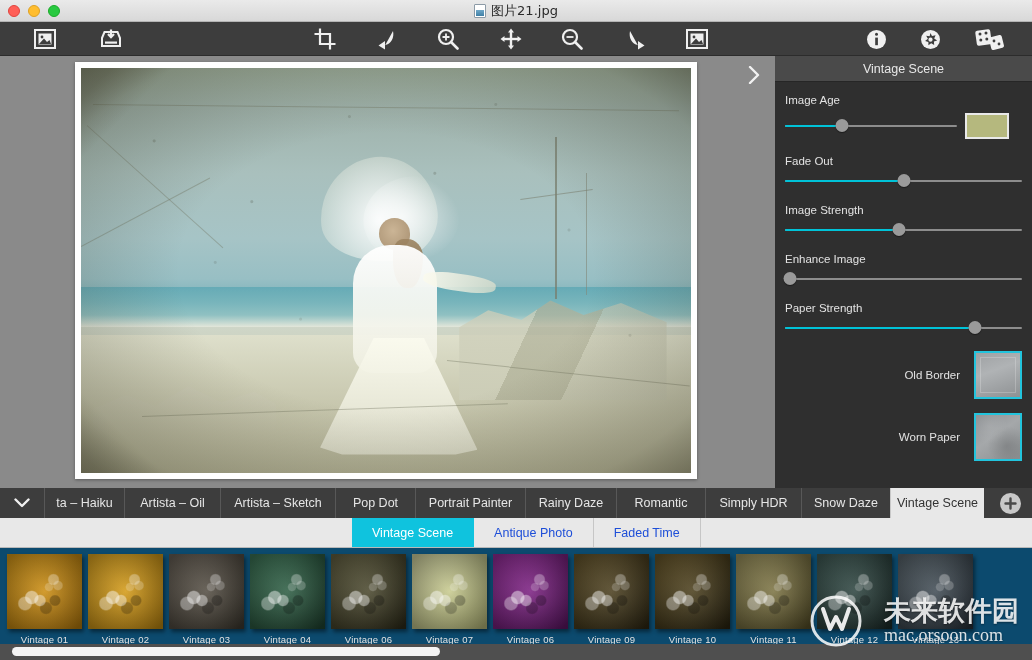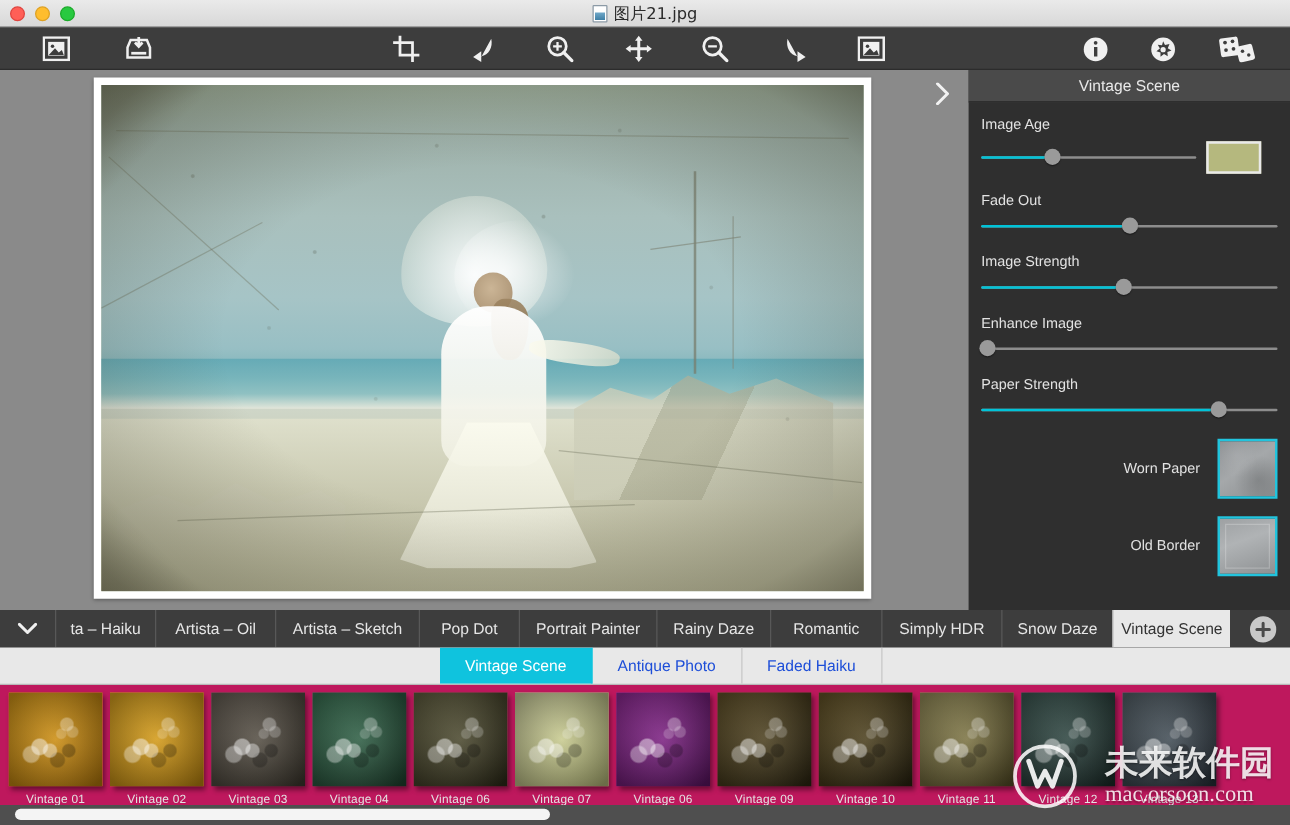--- a/index.html
+++ b/index.html
@@ -367,21 +367,21 @@
     border-right: 1px solid #c6c6c6;
     cursor: pointer;
     white-space: nowrap;
   }
   .subtab.active { background: #0fc3de; color: #fff; border-right-color: #0fc3de; }
 
   
   .strip {
     position: absolute; left: 0; top: 548px;
     width: 1032px; height: 112px;
-    background: #be185d;
+    background: #0c4a6e;
     overflow: hidden;
   }
   .strip-inner {
     position: absolute; left: 0; top: 0;
     display: flex; gap: 0;
     padding-left: 4px;
   }
   .thumb-cell {
     width: 81px;
     padding: 6px 3px 0 3px;
@@ -648,27 +648,27 @@
         <div class="slider-row">
           <div class="slider">
             <div class="track"></div>
             <div class="fill" style="width:80%"></div>
             <div class="knob" style="left:80%"></div>
           </div>
         </div>
       </div>
 
       <div class="tex-row">
+        <div class="tex-label">Old Border</div>
+        <div class="tex-thumb tex-border"></div>
+      </div>
+
+      <div class="tex-row">
         <div class="tex-label">Worn Paper</div>
         <div class="tex-thumb tex-worn"></div>
-      </div>
-
-      <div class="tex-row">
-        <div class="tex-label">Old Border</div>
-        <div class="tex-thumb tex-border"></div>
       </div>
 
     </div>
   </div>
 
   <div class="tabbar">
     <div class="tab-chevron">
       <svg width="16" height="10" viewBox="0 0 16 10">
         <path d="M1.5 1.5 L8 8 L14.5 1.5" stroke="#f0f0f0" stroke-width="2.4" fill="none" stroke-linecap="round" stroke-linejoin="round"></path>
       </svg>
@@ -718,21 +718,21 @@
   <div class="subtabbar">
     <div class="subtab-spacer"></div>
     <div id="subtabs-host" style="display:flex">
         <div class="subtab active">
           <span>Vintage Scene</span>
         </div>
         <div class="subtab">
           <span>Antique Photo</span>
         </div>
         <div class="subtab">
-          <span>Faded Haiku</span>
+          <span>Faded Time</span>
         </div>
       </div>
   </div>
 
   <div class="strip">
     <div class="strip-inner" id="presets-host">
         <div class="thumb-cell">
           <div class="thumb-img" style="background: linear-gradient(140deg, rgb(224, 160, 26), rgb(184, 124, 12));">
             <div class="grapes"></div>
           </div>

